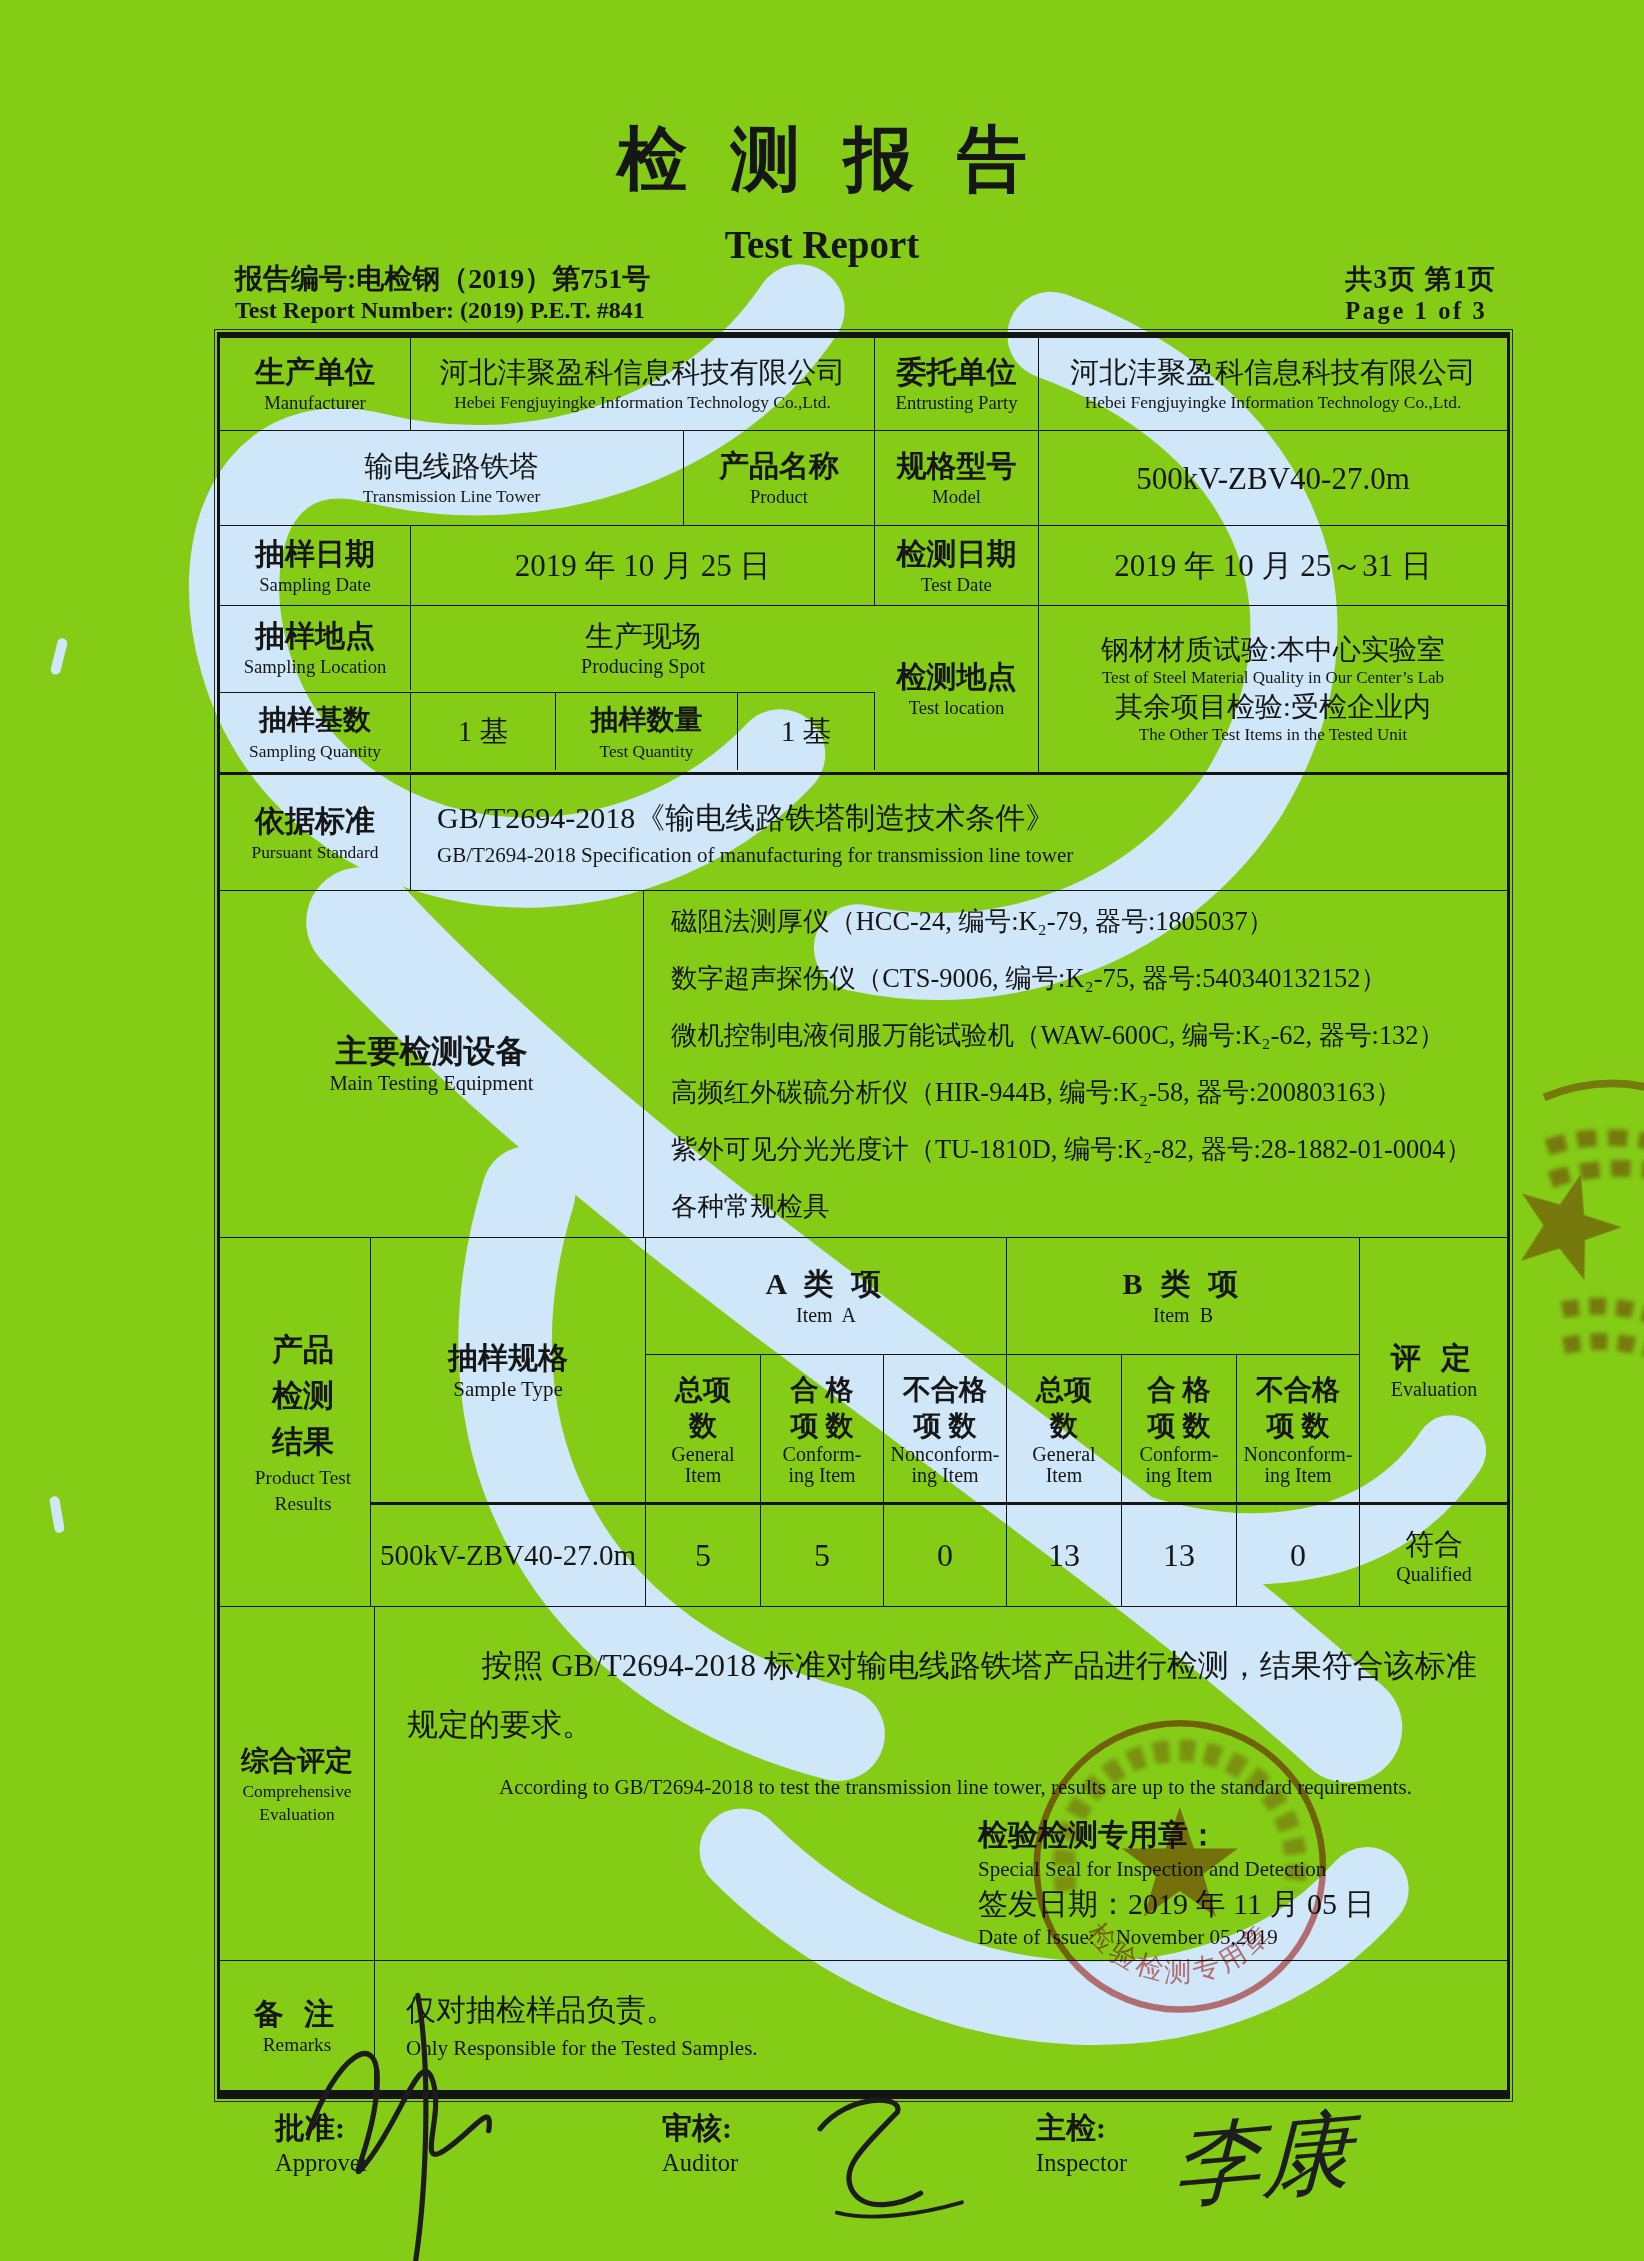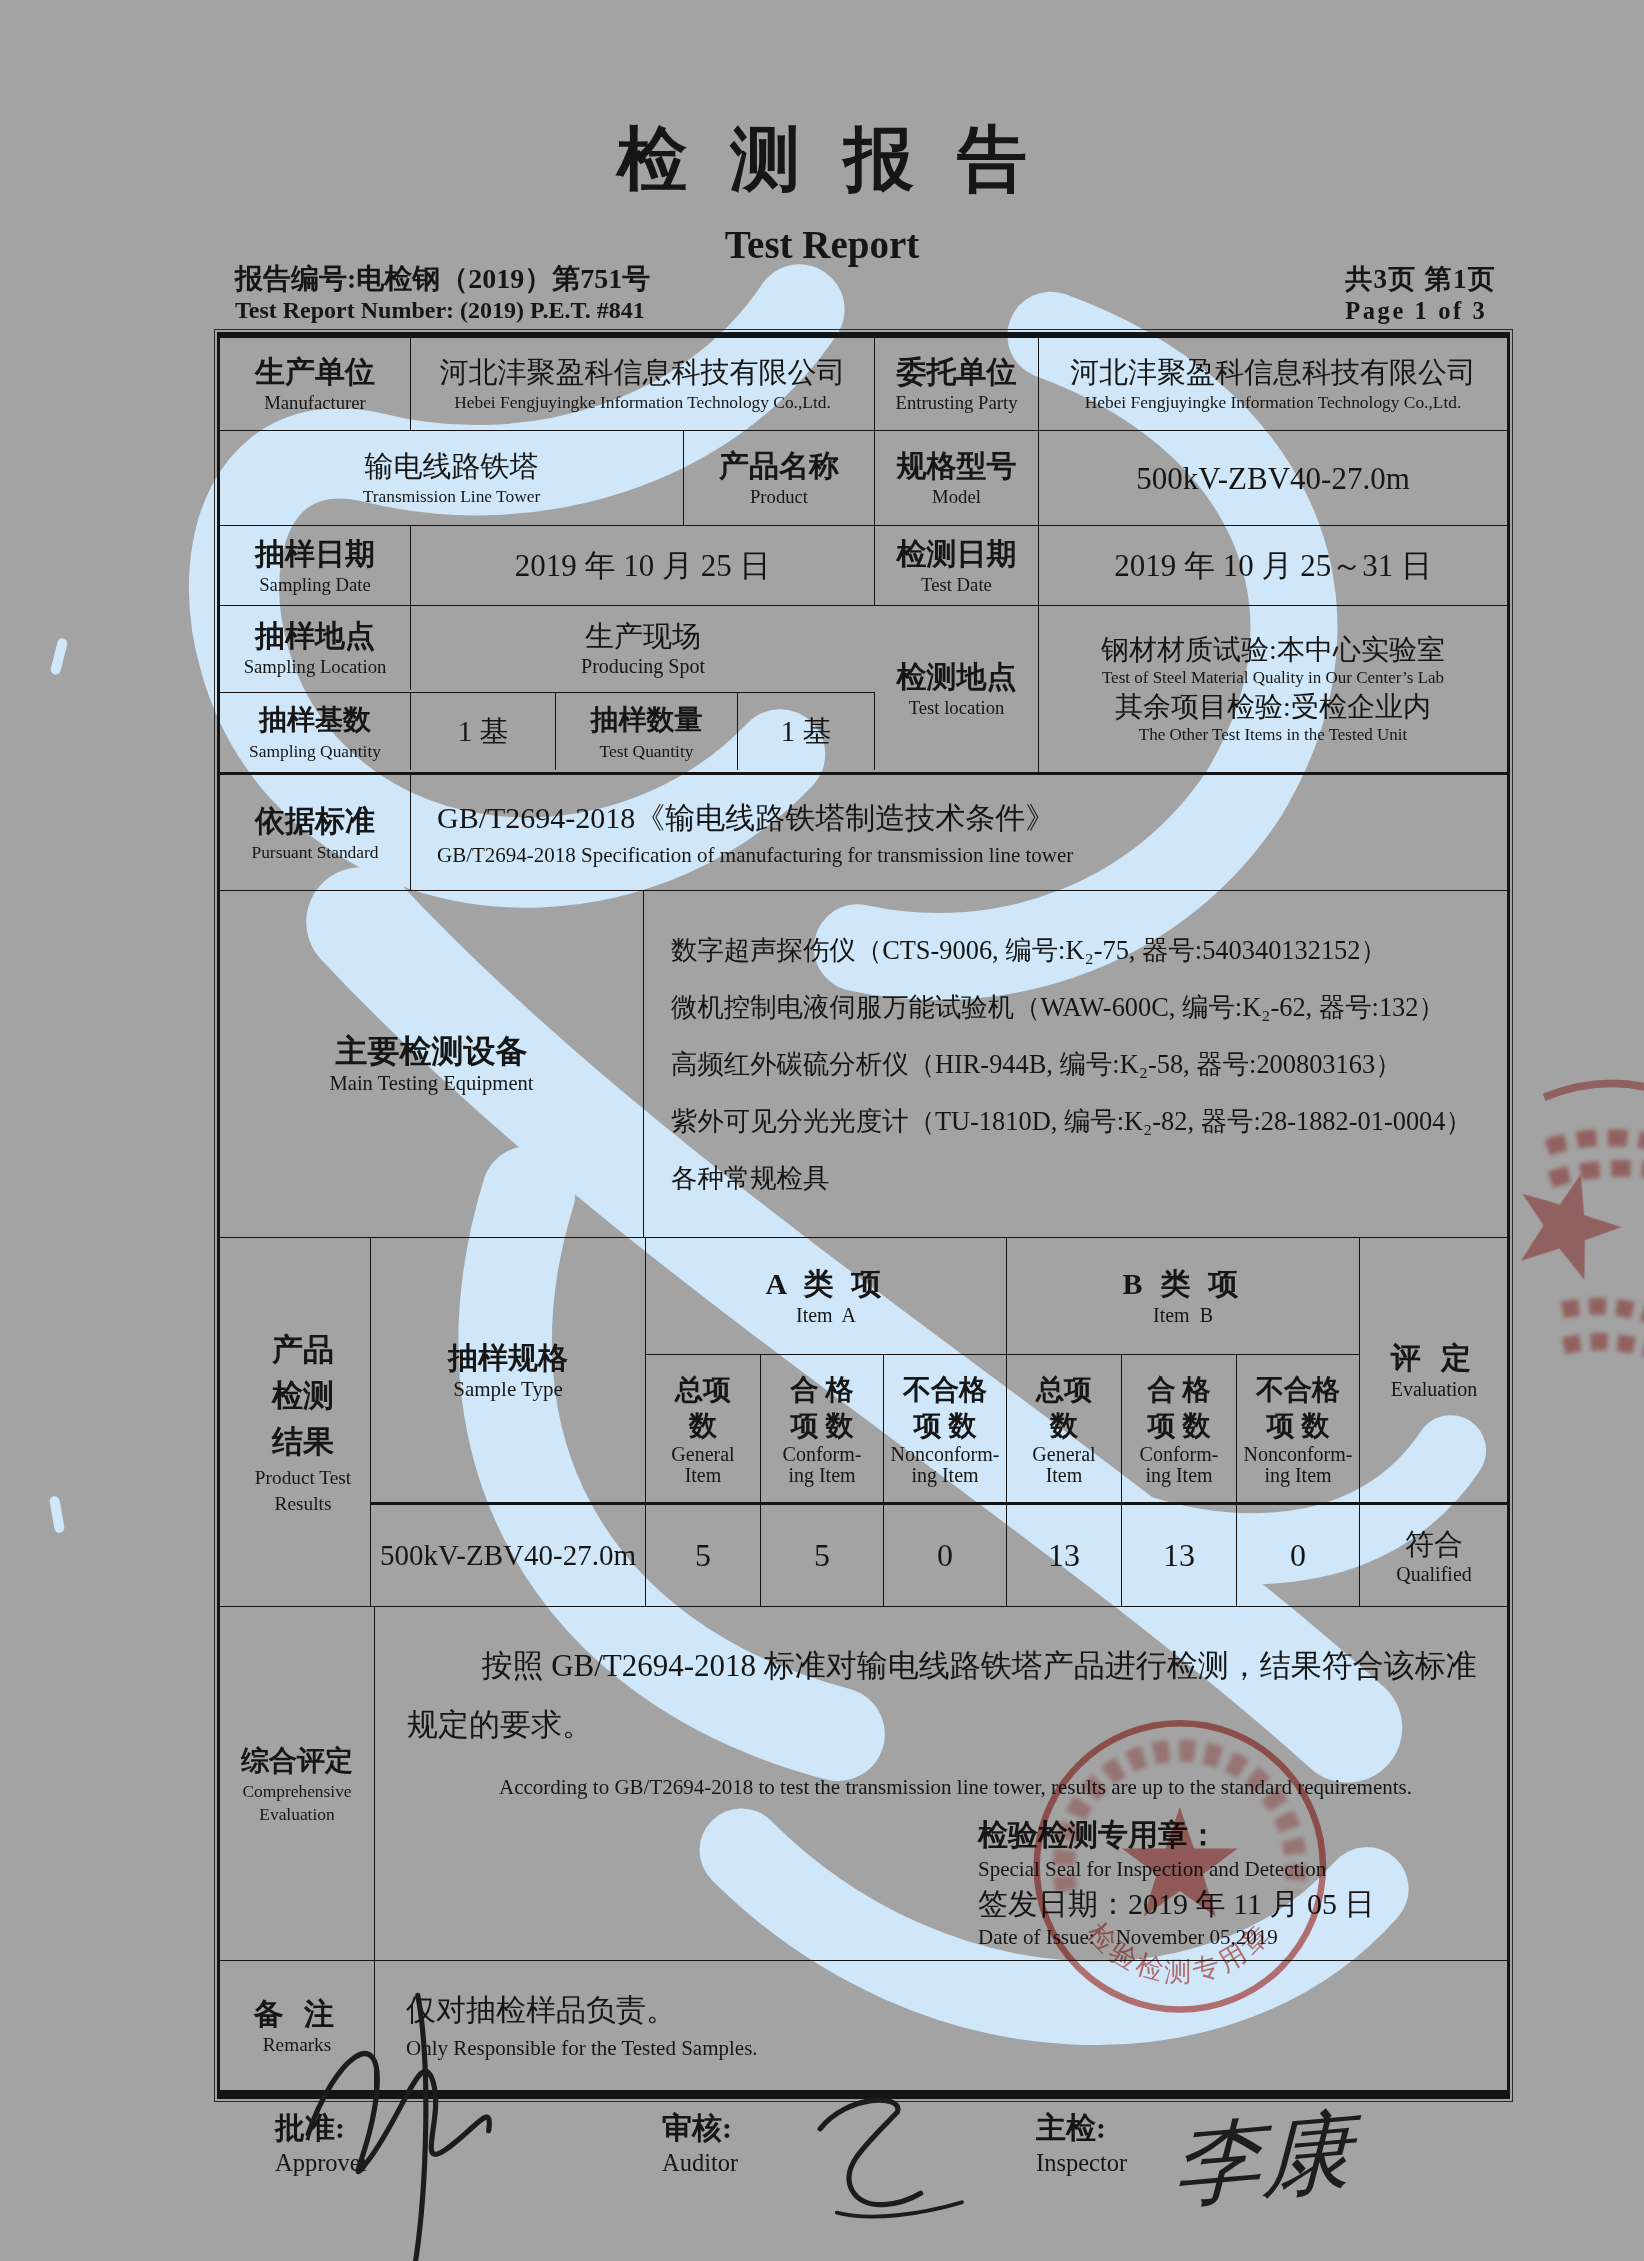--- a/index.html
+++ b/index.html
@@ -1,16 +1,16 @@
 <!DOCTYPE html>
 <html style="font-size:10.3px"><head>
 <meta charset="utf-8">
 <style>
   html,body{margin:0;padding:0;background:#e8e8e8;}
-  .page{position:relative;width:1644px;height:2261px;background:#a3a3a3;overflow:hidden;
+  .page{position:relative;width:1644px;height:2261px;background:#84cc16;overflow:hidden;
         font-family:"Liberation Serif","DejaVu Serif",serif;color:#161616;}
   .layer{position:absolute;left:0;top:0;width:100%;height:100%;}
   .wm{z-index:0;}
   .content{z-index:1;}
   .sealz{z-index:3;mix-blend-mode:multiply;pointer-events:none;}
   .sigz{z-index:4;pointer-events:none;}
 
   
   .title-cn{position:absolute;left:0;top:113px;width:1644px;text-align:center;
             font-size:70px;font-weight:bold;letter-spacing:0.62em;text-indent:0.62em;}
@@ -220,20 +220,21 @@
           <div class="val-en" style="font-size:21px;line-height:31px;">GB/T2694-2018  Specification of manufacturing for transmission line tower</div>
         </div>
       </div>
 
       <div class="row" style="height:346px;">
         <div class="cell br" style="width:424px;">
           <div class="lab-cn" style="font-size:32px;">主要检测设备</div>
           <div class="lab-en" style="font-size:20.6px;">Main Testing Equipment</div>
         </div>
         <div class="cell equip-items" style="width:863px;">
+          <div>磁阻法测厚仪（HCC-24, 编号:K₂-79, 器号:1805037）</div>
           <div>数字超声探伤仪（CTS-9006, 编号:K₂-75, 器号:540340132152）</div>
           <div>微机控制电液伺服万能试验机（WAW-600C, 编号:K₂-62, 器号:132）</div>
           <div>高频红外碳硫分析仪（HIR-944B, 编号:K₂-58, 器号:200803163）</div>
           <div>紫外可见分光光度计（TU-1810D, 编号:K₂-82, 器号:28-1882-01-0004）</div>
           <div>各种常规检具</div>
         </div>
       </div>
 
       <div class="res">
         <div class="rc" style="grid-column:1;grid-row:1 / span 3;padding-left:16px;">

